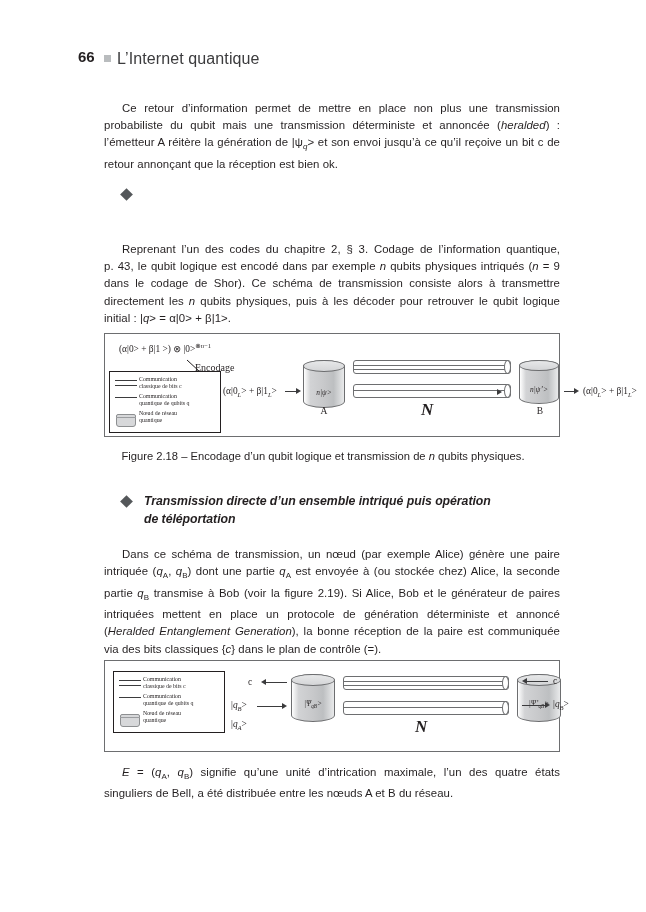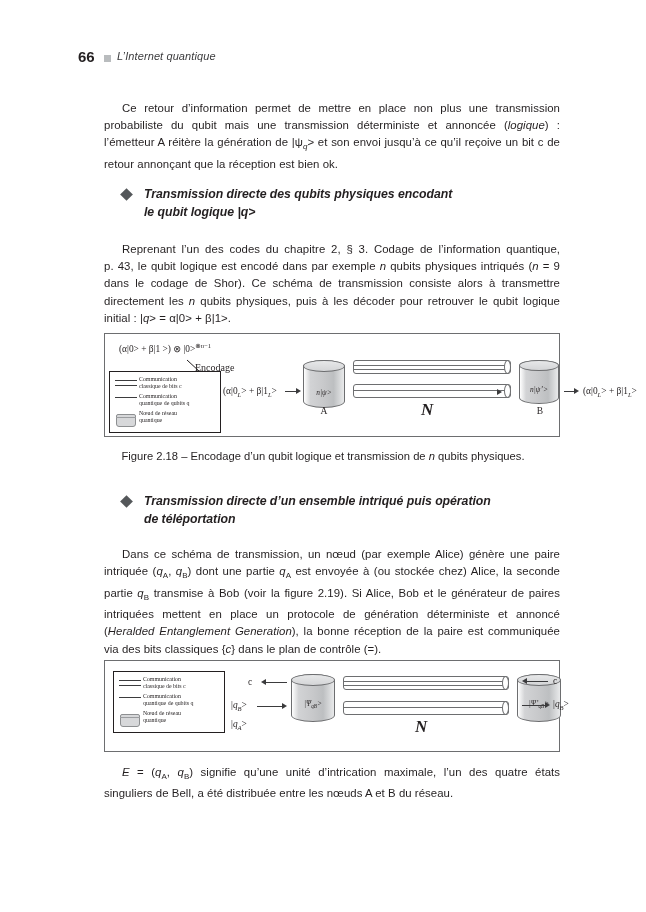--- a/index.html
+++ b/index.html
@@ -46,24 +46,23 @@
     left: 104px;
     top: 7px;
     width: 7px;
     height: 7px;
     background: #b9bcbe;
   }
   .runhead-title {
     position: absolute;
     left: 117px;
     top: 2px;
-    font-size: 11px;
+    font-size: 16px;
     color: #3b3b3d;
     letter-spacing: 0.1px;
-    font-style: italic;
   }
 
   
   .col {
     position: absolute;
     left: 104px;
     width: 456px;
   }
   p.body {
     margin: 0;
@@ -281,29 +280,25 @@
 
 <div class="page">
 
   <div class="runhead">
     <div class="folio">66</div>
     <div class="runhead-mark"></div>
     <div class="runhead-title">L’Internet quantique</div>
   </div>
 
   <div class="col" style="top:100px;">
-    <p class="body"><span class="indent"></span>Ce retour d’information permet de mettre en place non plus une transmission probabiliste du qubit mais une transmission déterministe et annoncée (<i>logique</i>)&nbsp;: l’émetteur A réitère la génération de |ψ<sub><i>q</i></sub>&gt; et son envoi jusqu’à ce qu’il reçoive un bit c de retour annonçant que la réception est bien ok.</p>
+    <p class="body"><span class="indent"></span>Ce retour d’information permet de mettre en place non plus une transmission probabiliste du qubit mais une transmission déterministe et annoncée (<i>heralded</i>)&nbsp;: l’émetteur A réitère la génération de |ψ<sub><i>q</i></sub>&gt; et son envoi jusqu’à ce qu’il reçoive un bit c de retour annonçant que la réception est bien ok.</p>
   </div>
 
   <div class="heading" style="top:186px;">
     <div class="diamond"></div>
-    <div class="heading-text">
-      <span>Transmission directe des qubits physiques encodant</span><br>
-      <span>le qubit logique |q&gt;</span>
-    </div>
   </div>
 
   <div class="col" style="top:241px;">
     <p class="body"><span class="indent"></span>Reprenant l’un des codes du chapitre 2, § 3. Codage de l’information quantique, p.&nbsp;43, le qubit logique est encodé dans par exemple <i>n</i> qubits physiques intriqués (<i>n</i>&nbsp;=&nbsp;9 dans le codage de Shor). Ce schéma de transmission consiste alors à transmettre directement les <i>n</i>&nbsp;qubits physiques, puis à les décoder pour retrouver le qubit logique initial&nbsp;: |<i>q</i>&gt;&nbsp;=&nbsp;α|0&gt; + β|1&gt;.</p>
   </div>
 
   <div class="figbox" style="left:104px; top:333px; width:456px; height:104px;">
 
     <div class="math" style="left:14px; top:8px;">
       (α|0&gt; + β|1 &gt;) ⊗ |0&gt;<sup>⊗<i>n</i>−1</sup>

